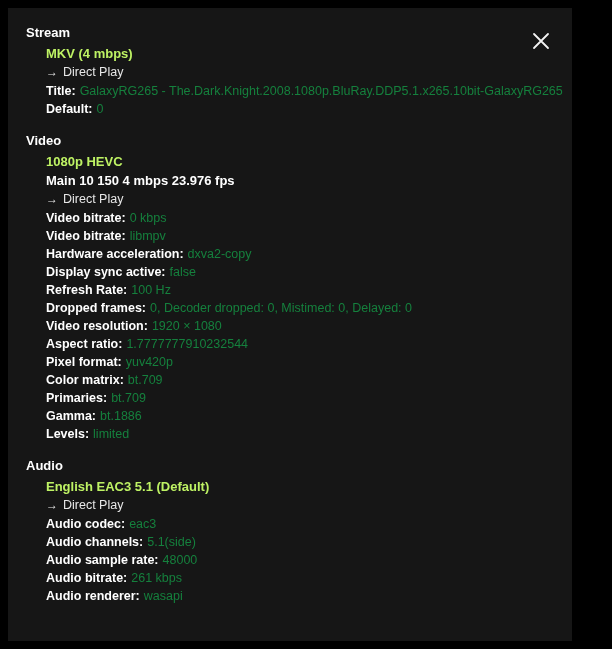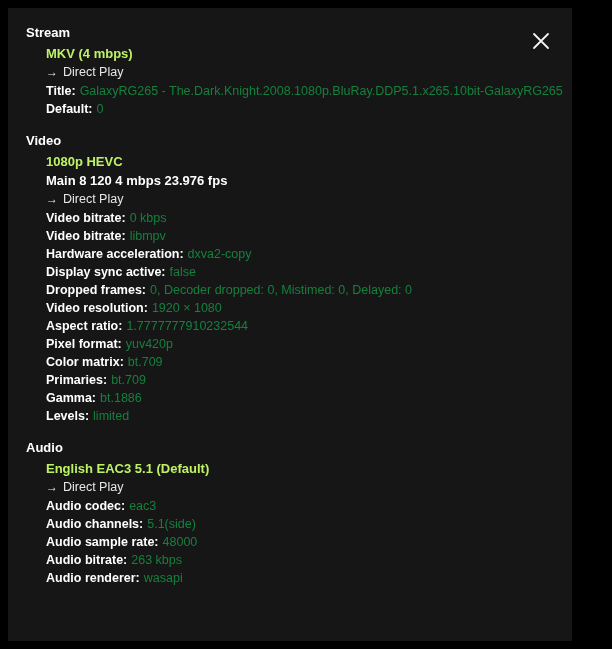--- a/index.html
+++ b/index.html
@@ -116,29 +116,30 @@
       </div>
     </div>
   </div>
 
   <div class="gap"></div>
 
   <div class="section">
     <div class="section-title">Video</div>
     <div class="section-body">
       <div class="headline">1080p HEVC</div>
-      <div class="subheadline">Main 8 120 4 mbps 23.976 fps</div>
+      <div class="subheadline">Main 10 150 4 mbps 23.976 fps</div>
       <div class="playmode">
         <span class="arrow-icon">→</span>
         <span>Direct Play</span>
       </div>
       <div class="row"><span class="k">Video bitrate:</span><span class="v">0 kbps</span></div>
       <div class="row"><span class="k">Video bitrate:</span><span class="v">libmpv</span></div>
       <div class="row"><span class="k">Hardware acceleration:</span><span class="v">dxva2-copy</span></div>
       <div class="row"><span class="k">Display sync active:</span><span class="v">false</span></div>
+      <div class="row"><span class="k">Refresh Rate:</span><span class="v">100 Hz</span></div>
       <div class="row"><span class="k">Dropped frames:</span><span class="v">0, Decoder dropped: 0, Mistimed: 0, Delayed: 0</span></div>
       <div class="row"><span class="k">Video resolution:</span><span class="v">1920 × 1080</span></div>
       <div class="row"><span class="k">Aspect ratio:</span><span class="v">1.7777777910232544</span></div>
       <div class="row"><span class="k">Pixel format:</span><span class="v">yuv420p</span></div>
       <div class="row"><span class="k">Color matrix:</span><span class="v">bt.709</span></div>
       <div class="row"><span class="k">Primaries:</span><span class="v">bt.709</span></div>
       <div class="row"><span class="k">Gamma:</span><span class="v">bt.1886</span></div>
       <div class="row"><span class="k">Levels:</span><span class="v">limited</span></div>
     </div>
   </div>
@@ -149,18 +150,18 @@
     <div class="section-title">Audio</div>
     <div class="section-body">
       <div class="headline">English EAC3 5.1 (Default)</div>
       <div class="playmode">
         <span class="arrow-icon">→</span>
         <span>Direct Play</span>
       </div>
       <div class="row"><span class="k">Audio codec:</span><span class="v">eac3</span></div>
       <div class="row"><span class="k">Audio channels:</span><span class="v">5.1(side)</span></div>
       <div class="row"><span class="k">Audio sample rate:</span><span class="v">48000</span></div>
-      <div class="row"><span class="k">Audio bitrate:</span><span class="v">263 kbps</span></div>
+      <div class="row"><span class="k">Audio bitrate:</span><span class="v">261 kbps</span></div>
       <div class="row"><span class="k">Audio renderer:</span><span class="v">wasapi</span></div>
     </div>
   </div>
 
 </div>
 
 </body></html>

